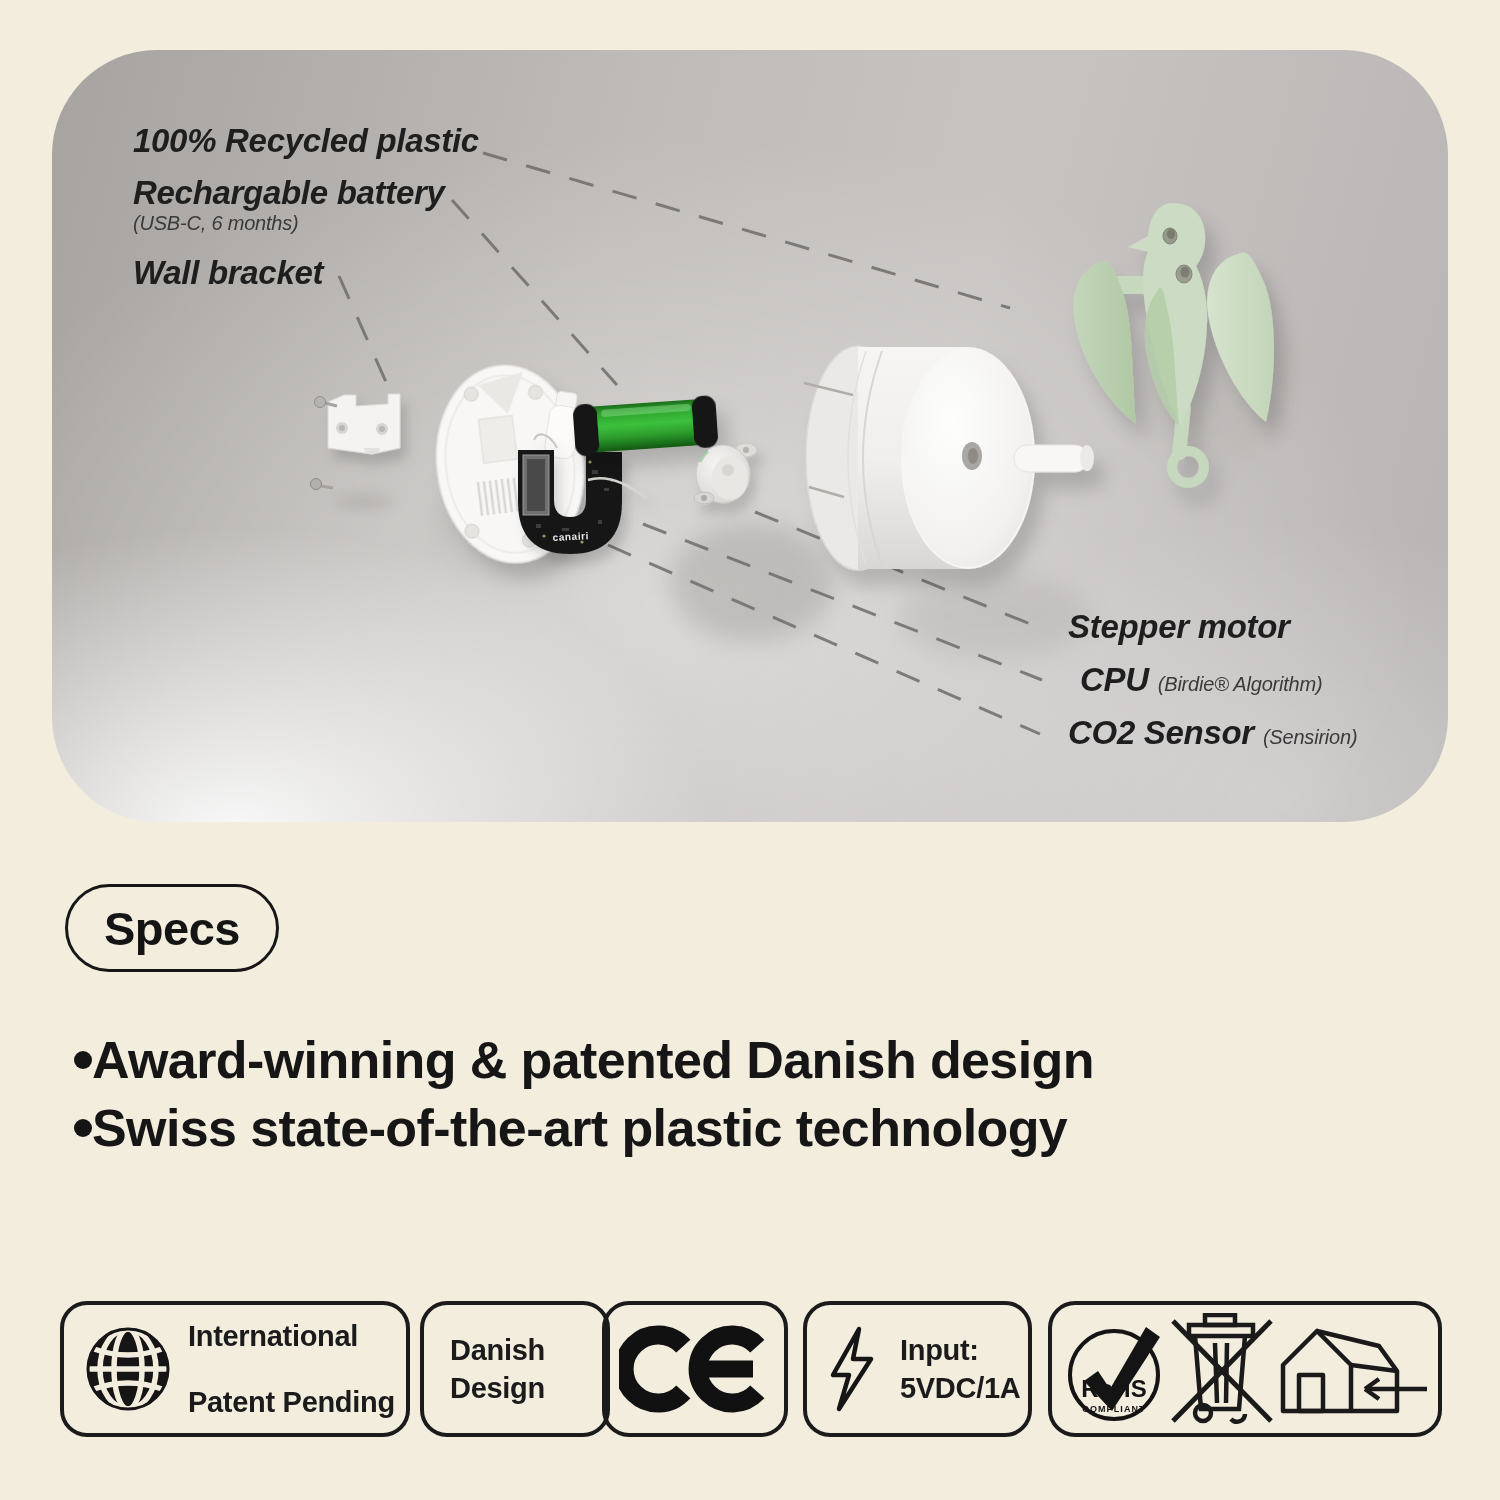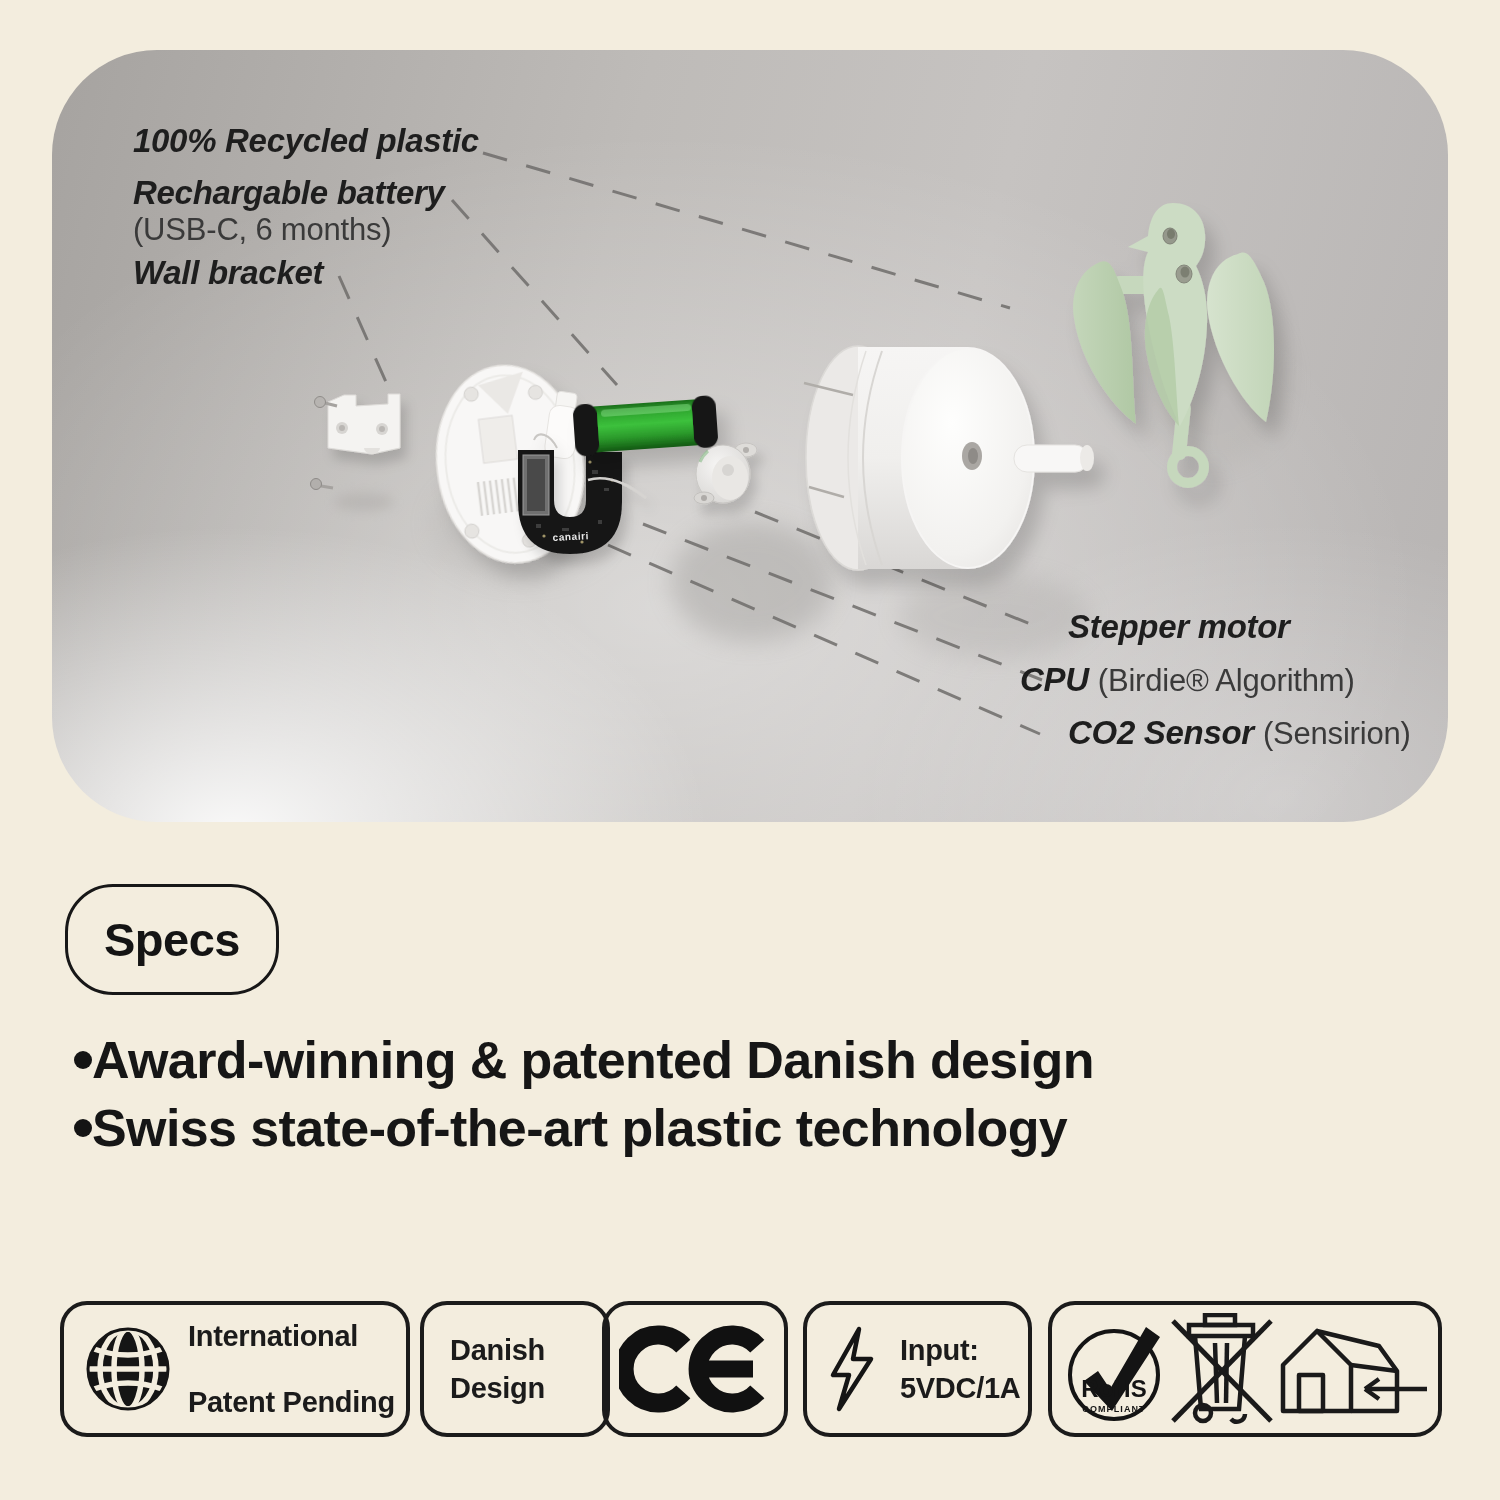--- a/index.html
+++ b/index.html
@@ -13,26 +13,26 @@
     background:
       radial-gradient(55% 65% at 13% 102%, rgba(255,255,255,.92), rgba(255,255,255,0) 62%),
       radial-gradient(75% 85% at 44% 72%, rgba(255,255,255,.42), rgba(255,255,255,0) 72%),
       radial-gradient(50% 60% at 88% 97%, rgba(255,255,255,.30), rgba(255,255,255,0) 60%),
       linear-gradient(104deg,#a6a3a0 0%,#bebbb8 38%,#c6c3c1 62%,#b7b4b3 100%);
   }
   .panel svg.illus{position:absolute;left:0;top:0;}
 
   .co{position:absolute;white-space:nowrap;color:#1e1e1e;}
   .co .lbl{font-weight:600;font-size:33px;letter-spacing:-.3px;font-style:italic;}
-  .co .sub{font-weight:400;font-size:31px;color:#3a3a3a;letter-spacing:-.2px;}
+  .co .sub{font-weight:400;font-size:20px;color:#3a3a3a;letter-spacing:-.2px;font-style:italic;}
   .co .sub.inline{margin-left:9px;}
 
   
   .specs-pill{
-    position:absolute;left:65px;top:884px;height:111px;
+    position:absolute;left:65px;top:884px;height:88px;
     display:inline-flex;align-items:center;padding:0 36px;
     border:3px solid #171717;border-radius:48px;box-sizing:border-box;
     font-size:47px;font-weight:600;color:#141414;letter-spacing:-.5px;background:transparent;
   }
 
   
   ul.bullets{position:absolute;left:74px;top:1026px;margin:0;padding:0;list-style:none;}
   ul.bullets li{display:flex;align-items:center;height:68px;}
   ul.bullets .dot{width:18px;height:18px;border-radius:50%;background:#141414;flex:0 0 18px;}
   ul.bullets .btxt{font-size:52px;font-weight:600;color:#161616;letter-spacing:-.6px;white-space:nowrap;}
@@ -246,21 +246,21 @@
     <div class="co" style="left:81px;top:124px;">
       <span class="lbl">Rechargable battery</span><br>
       <span class="sub">(USB-C, 6 months)</span>
     </div>
     <div class="co" style="left:81px;top:204px;">
       <span class="lbl">Wall bracket</span>
     </div>
     <div class="co" style="left:1016px;top:558px;">
       <span class="lbl">Stepper motor</span>
     </div>
-    <div class="co" style="left:968px;top:611px;">
+    <div class="co" style="left:1028px;top:611px;">
       <span class="lbl">CPU</span><span class="sub inline">(Birdie® Algorithm)</span>
     </div>
     <div class="co" style="left:1016px;top:664px;">
       <span class="lbl">CO2 Sensor</span><span class="sub inline">(Sensirion)</span>
     </div>
   </div>
 
   <div class="specs-pill">
     <span>Specs</span>
   </div>

